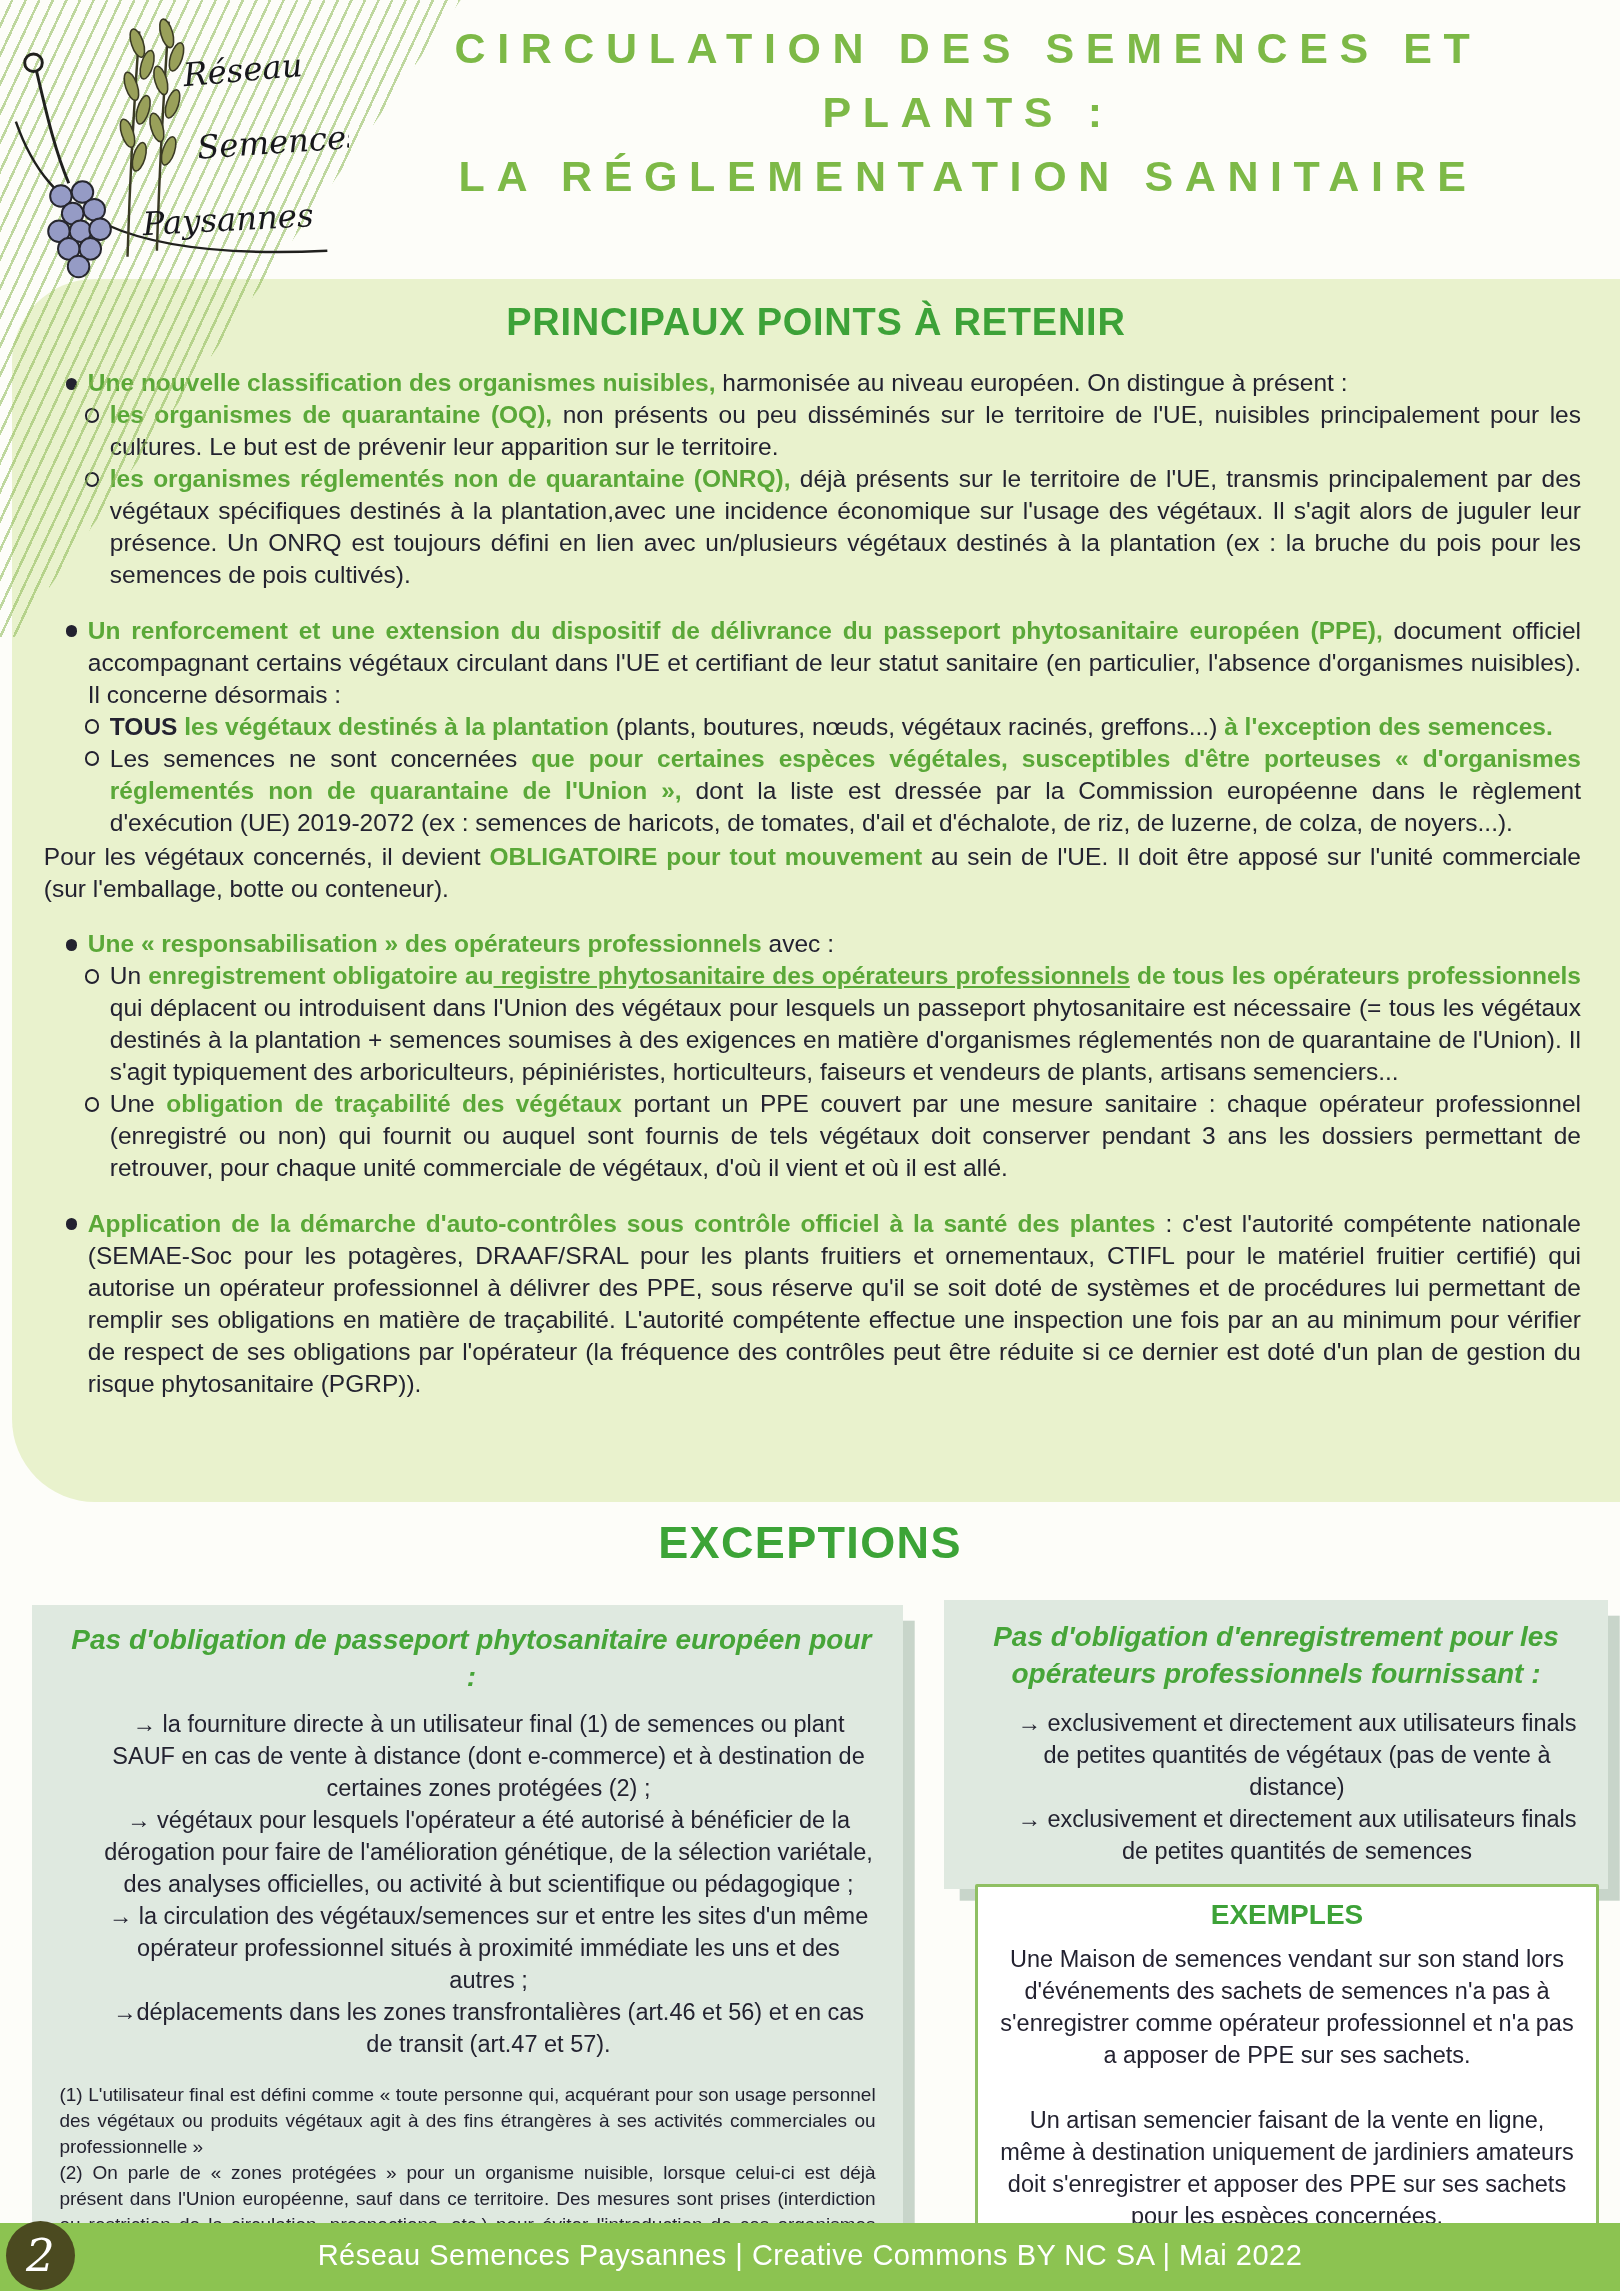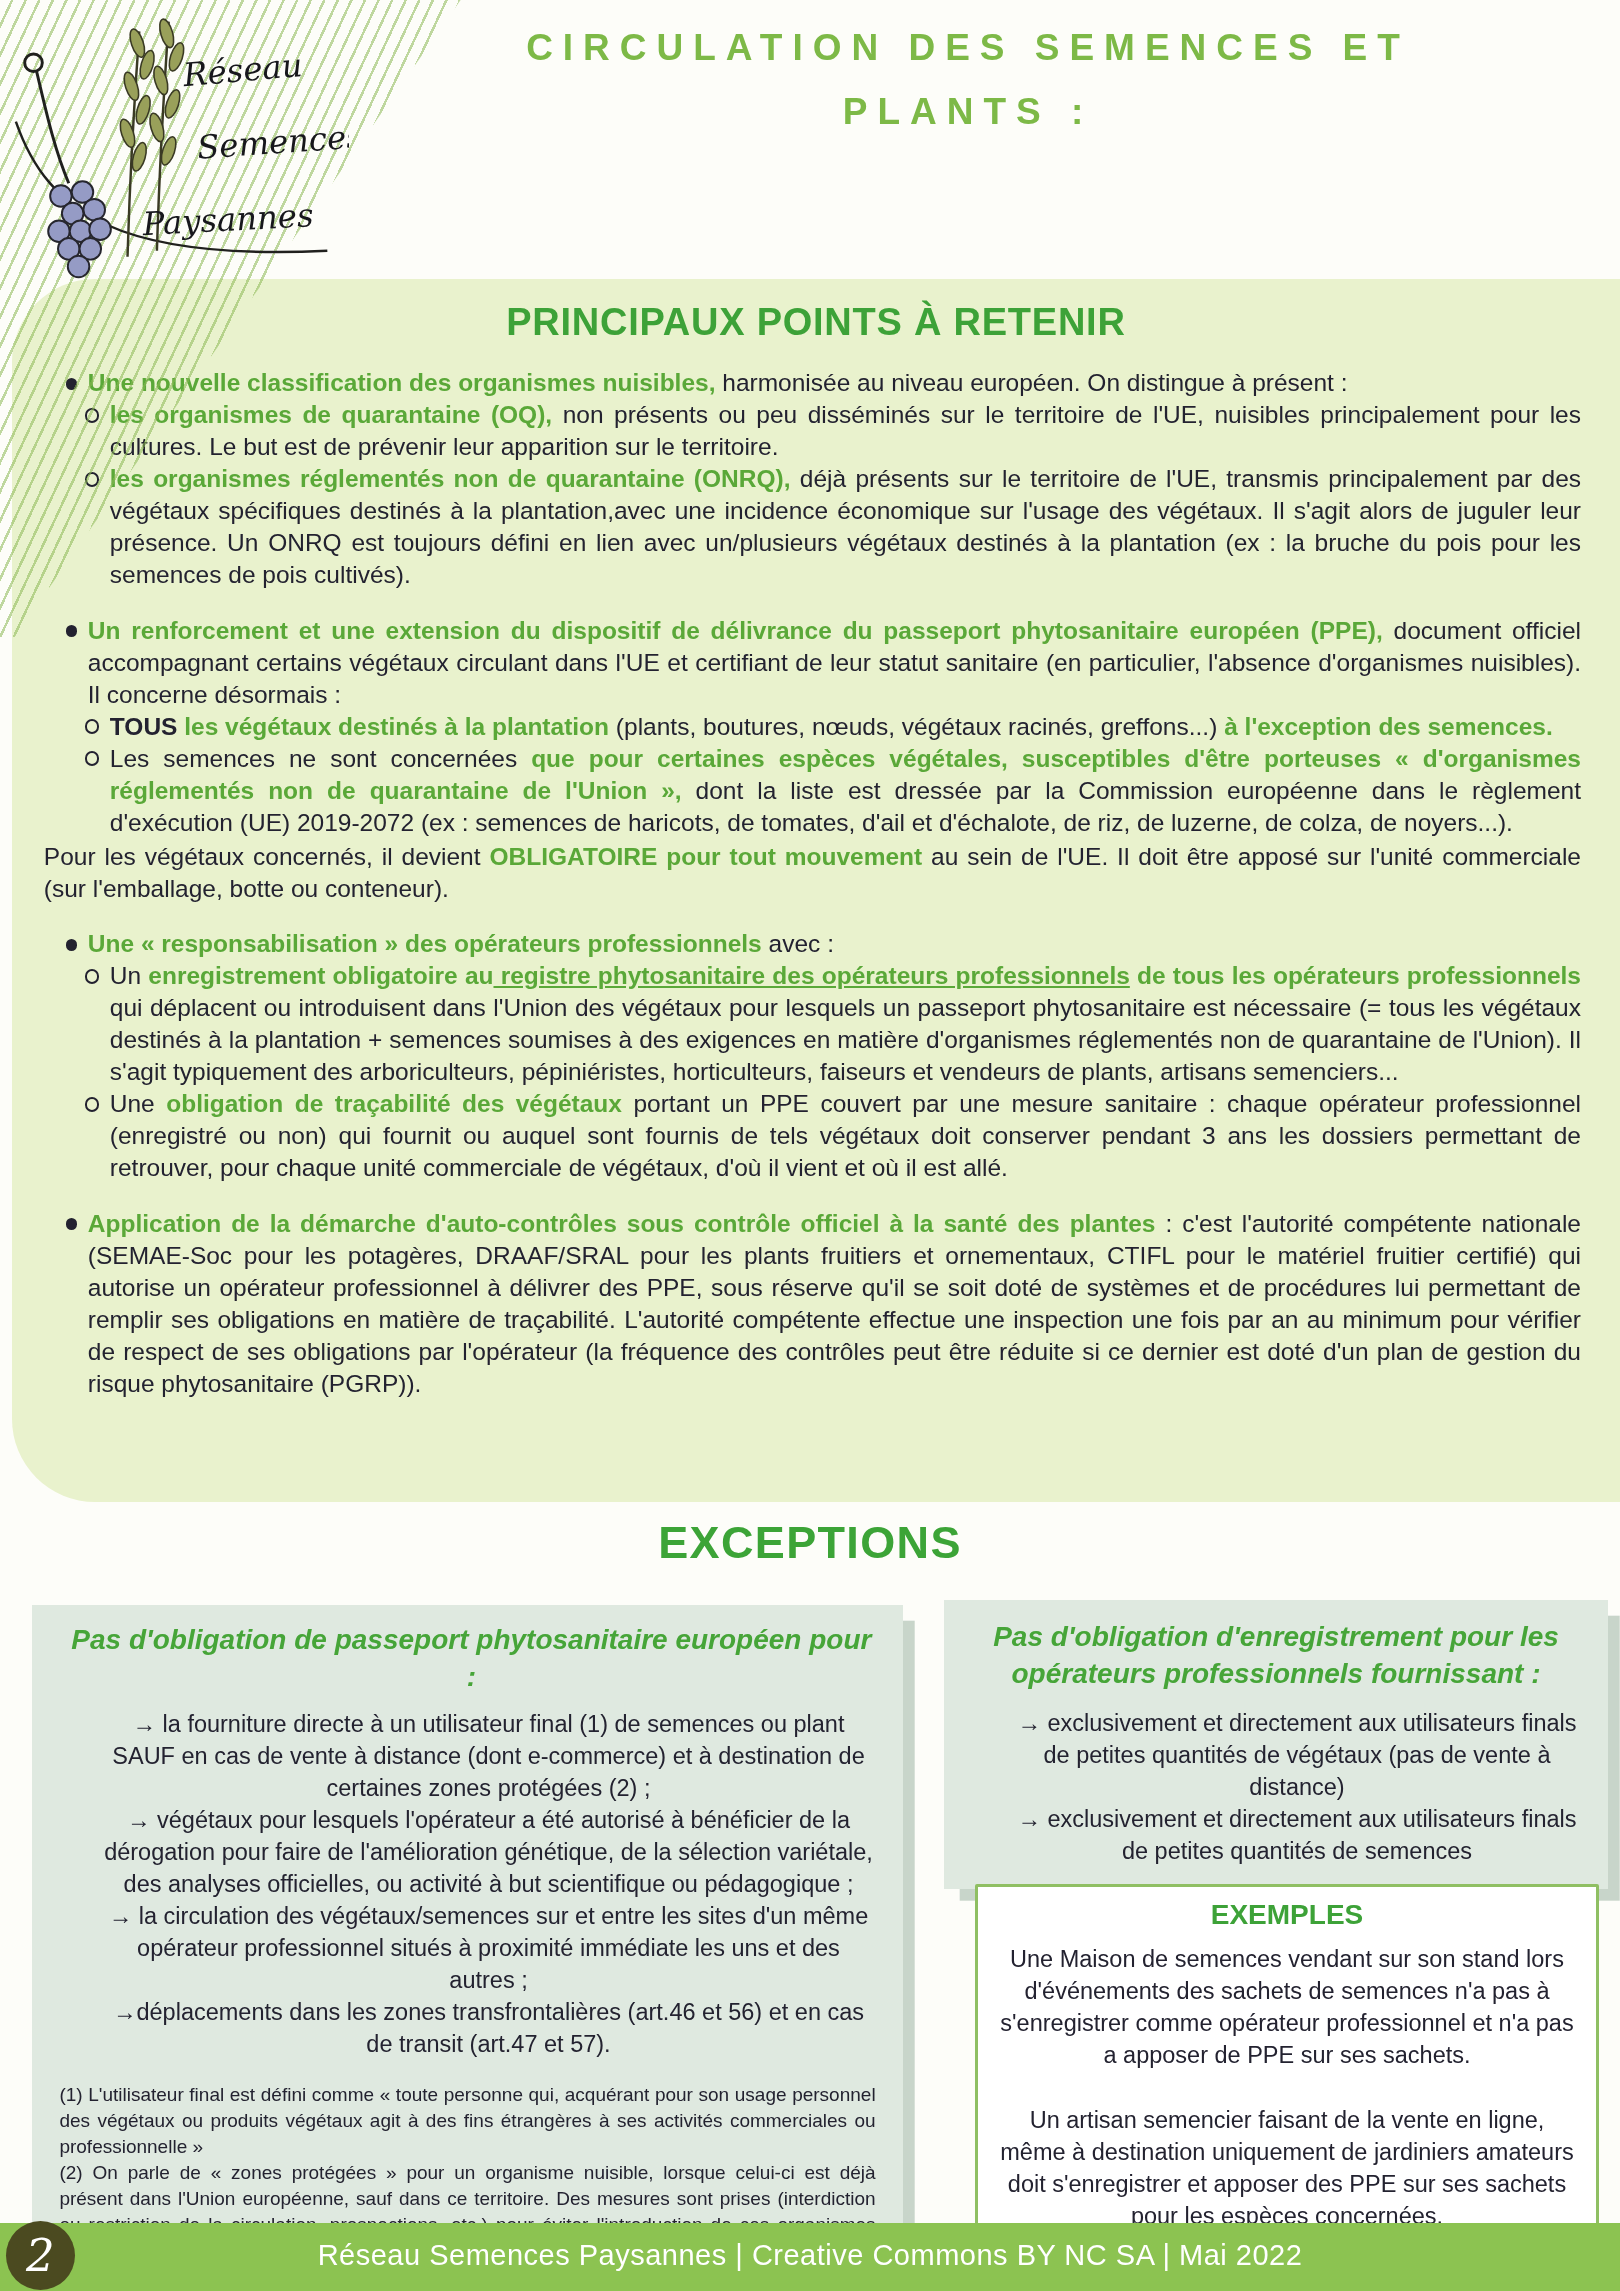--- a/index.html
+++ b/index.html
@@ -15,21 +15,21 @@
     clip-path:polygon(0 0, 94% 0, 3% 100%, 0 100%);
     background:repeating-linear-gradient(115deg, transparent 0 9.8px, rgba(139,184,84,.55) 9.8px 12.3px);
     pointer-events:none;
   }
   .logo-svg { position:absolute; top:3.9px; left:3.9px; width:345px; height:286px; z-index:3; }
   .logo-script { font-family:"DejaVu Serif", serif; font-style:italic; font-size:33px; fill:#17171c; }
 
   .header-title {
     position:absolute; left:345px; right:29px; top:15.7px; z-index:4;
     text-align:center; color:#7db947; font-weight:bold;
-    font-size:37px; line-height:64px; letter-spacing:0.27em;
+    font-size:43px; line-height:64px; letter-spacing:0.27em;
   }
 
   
   .main-box {
     position:absolute; left:11.8px; right:0; top:279px; height:1223px; z-index:1;
     background:#e9f2cd; border-radius:83px 0 0 83px;
   }
   .main-box-title {
     text-align:center; padding-top:21.6px; font-size:38px; font-weight:bold;
     color:#3da238; letter-spacing:0.02em;
@@ -129,20 +129,21 @@
     </g>
 
     <text class="logo-script" x="184" y="84" transform="rotate(-5 184 84)">Réseau</text>
     <text class="logo-script" x="198" y="158" transform="rotate(-4 198 158)">Semences</text>
     <text class="logo-script" x="142" y="236" transform="rotate(-3 142 236)">Paysannes</text>
   </svg>
 
   <div class="header-title">
     <div>CIRCULATION DES SEMENCES ET</div>
     <div>PLANTS :</div>
+    <div>LA RÉGLEMENTATION SANITAIRE</div>
   </div>
 
   <div class="main-box">
     <div class="main-box-title">PRINCIPAUX POINTS À RETENIR</div>
     <div class="points">
 
       <div class="b1"><span class="tg">Une nouvelle classification des organismes nuisibles,</span><span> harmonisée au niveau européen. On distingue à présent :</span></div>
       <div class="b2"><span class="tg">les organismes de quarantaine (OQ),</span><span> non présents ou peu disséminés sur le territoire de l'UE, nuisibles principalement pour les cultures. Le but est de prévenir leur apparition sur le territoire.</span></div>
       <div class="b2"><span class="tg">les organismes réglementés non de quarantaine (ONRQ),</span><span> déjà présents sur le territoire de l'UE, transmis principalement par des végétaux spécifiques destinés à la plantation,avec une incidence économique sur l'usage des végétaux. Il s'agit alors de juguler leur présence. Un ONRQ est toujours défini en lien avec un/plusieurs végétaux destinés à la plantation (ex : la bruche du pois pour les semences de pois cultivés).</span></div>
 

